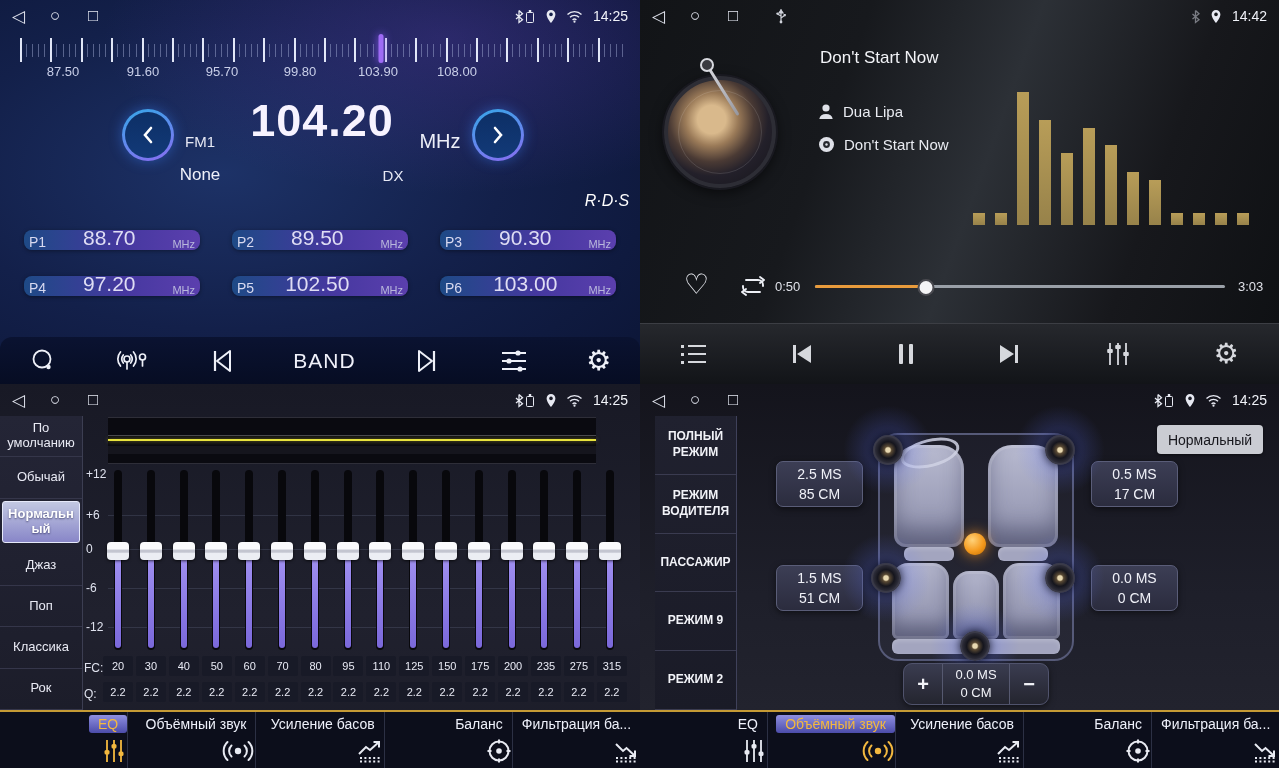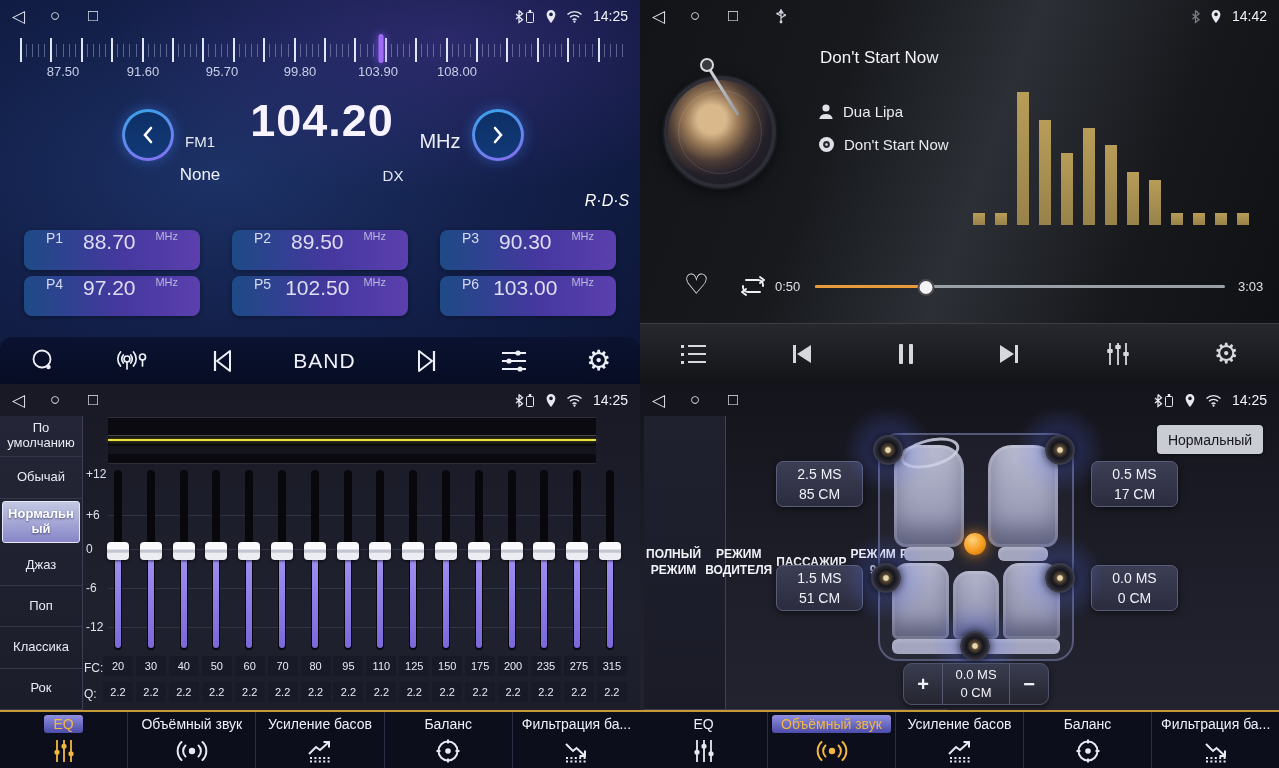--- a/index.html
+++ b/index.html
@@ -32,21 +32,21 @@
   .chv{position:absolute;width:46px;height:46px;border-radius:50%;border:3px solid transparent;
     background:linear-gradient(180deg,#0d2f66,#123a78) padding-box,linear-gradient(160deg,#35a7e8,#8a6cf2) border-box;
     box-shadow:0 0 14px rgba(60,130,255,.45);display:flex;align-items:center;justify-content:center;cursor:pointer}
   .bandlab{position:absolute;left:200px;top:141px;transform:translate(-50%,-50%);font-size:15px;color:#e6e8f4}
   .bigf{position:absolute;left:322px;top:121px;transform:translate(-50%,-50%);font-size:45px;font-weight:bold;letter-spacing:1px;color:#f7f3ff}
   .unitlab{position:absolute;left:440px;top:141px;transform:translate(-50%,-50%);font-size:20px;color:#eceef8}
   .stn{position:absolute;left:200px;top:175px;transform:translate(-50%,-50%);font-size:17px;color:#eff1fa}
   .dx{position:absolute;left:393px;top:175px;transform:translate(-50%,-50%);font-size:15px;color:#e6e8f4}
   .rds{position:absolute;left:607px;top:201px;transform:translate(-50%,-50%);font-size:16px;font-weight:normal;font-style:italic;color:#fff}
   .prow{position:absolute;left:24px;right:24px;display:flex;gap:32px}
-  .pbtn{flex:1;height:40px;border-radius:8px;display:flex;align-items:flex-start;padding:0 22px;cursor:pointer;
+  .pbtn{flex:1;height:20px;border-radius:8px;display:flex;align-items:flex-end;padding:0 5px;cursor:pointer;
     background:linear-gradient(90deg,#1e4a86 0,#45389f 55%,#5b3fae 100%);box-shadow:0 1px 4px rgba(0,0,0,.4)}
   .pl{font-size:14px;color:#d7d9f0}
   .pf{flex:1;text-align:center;font-size:21px;color:#dfddf4}
   .pu{font-size:11px;color:#b9b8dc}
   .tlbar{position:absolute;left:0;right:0;bottom:0;height:47px;border-radius:12px 12px 0 0;
     background:linear-gradient(180deg,rgba(10,18,48,.96),rgba(6,12,34,.96));
     display:flex;align-items:center;justify-content:space-around}
   .tbi{color:#eef0f8;display:flex;align-items:center;justify-content:center;cursor:pointer}
   .bandtx{font-size:21px;letter-spacing:1px;color:#f0f1fa;cursor:pointer}
   .gear{font-size:28px;line-height:1;color:#eef0f8;cursor:pointer}
@@ -94,29 +94,29 @@
   .sl::after{content:"";position:absolute;left:8px;top:81px;bottom:2px;width:6px;background:linear-gradient(180deg,#a292f2,#7a68da);border-radius:3px}
   .hd{position:absolute;left:0;top:72px;width:22px;height:18px;border-radius:4px;z-index:2;
     background:linear-gradient(180deg,#fafafc 0 38%,#c3c5d0 46% 56%,#eceef4 64% 100%);box-shadow:0 1px 3px rgba(0,0,0,.7)}
   .fclab{position:absolute;left:84px;font-size:12px;color:#dfe2ee}
   .fcrow{position:absolute;left:103px;width:524px;display:flex;justify-content:space-between}
   .fcb{width:30px;height:20px;background:#181a27;border-radius:2px;color:#e8eaf4;font-size:11px;
     display:flex;align-items:center;justify-content:center;cursor:pointer}
 
   
   .tabs{position:absolute;left:0;right:0;bottom:0;height:58px;background:#0c0e1b;border-top:2px solid #c59a35;display:flex;box-sizing:border-box}
-  .tab{flex:1;display:flex;flex-direction:column;align-items:center;border-right:1px solid rgba(130,135,175,.28);cursor:pointer;min-width:0}
+  .tab{flex:1;display:flex;flex-direction:column;align-items:flex-end;border-right:1px solid rgba(130,135,175,.28);cursor:pointer;min-width:0}
   .tab:last-child{border-right:none}
   .tlab{margin-top:3px;font-size:14px;color:#eef0fa;padding:1px 9px;border-radius:3px;white-space:nowrap;overflow:hidden;max-width:100%;box-sizing:border-box}
   .tab.sel .tlab{background:linear-gradient(180deg,#8f8fe0,#4c4caa);color:#f3b83f}
   .tico{flex:1;display:flex;align-items:center;justify-content:center;color:#e8eaf2}
   .tab.sel .tico{color:#f3b83f}
 
   
-  .srside{position:absolute;left:4px;top:32px;bottom:58px;width:81px;display:flex;
+  .srside{position:absolute;left:15px;top:32px;bottom:58px;width:81px;display:flex;flex-direction:column;
     background:linear-gradient(180deg,#20212f,#1a1b27);border-right:1px solid #3f415a}
   .srit{flex:1;display:flex;align-items:center;justify-content:center;text-align:center;color:#f2f3f8;font-size:12px;
     font-weight:bold;border-bottom:1px solid #3a3b50;padding:0 2px;line-height:1.3;cursor:pointer}
   .profile{position:absolute;left:517px;top:41px;width:106px;height:29px;background:#caccd3;border-radius:4px;
     color:#16161c;font-size:14px;display:flex;align-items:center;justify-content:center;cursor:pointer;box-shadow:0 1px 3px rgba(0,0,0,.5)}
   .dbox{position:absolute;width:85px;height:44px;border-radius:7px;border:1px solid #5a5d78;cursor:pointer;
     background:linear-gradient(180deg,#3c3e55,#2b2c3e);box-shadow:0 2px 6px rgba(0,0,0,.5);
     color:#f0f1f8;font-size:14px;display:flex;flex-direction:column;align-items:center;justify-content:center;line-height:1.45}
   .cab{position:absolute;left:238px;top:49px;width:192px;height:224px;border:2px solid #565a78;border-radius:20px;background:rgba(150,155,200,.06)}
   .seat{position:absolute;border-radius:24px 24px 12px 12px;background:linear-gradient(180deg,#b8bad0,#8d8fab);

